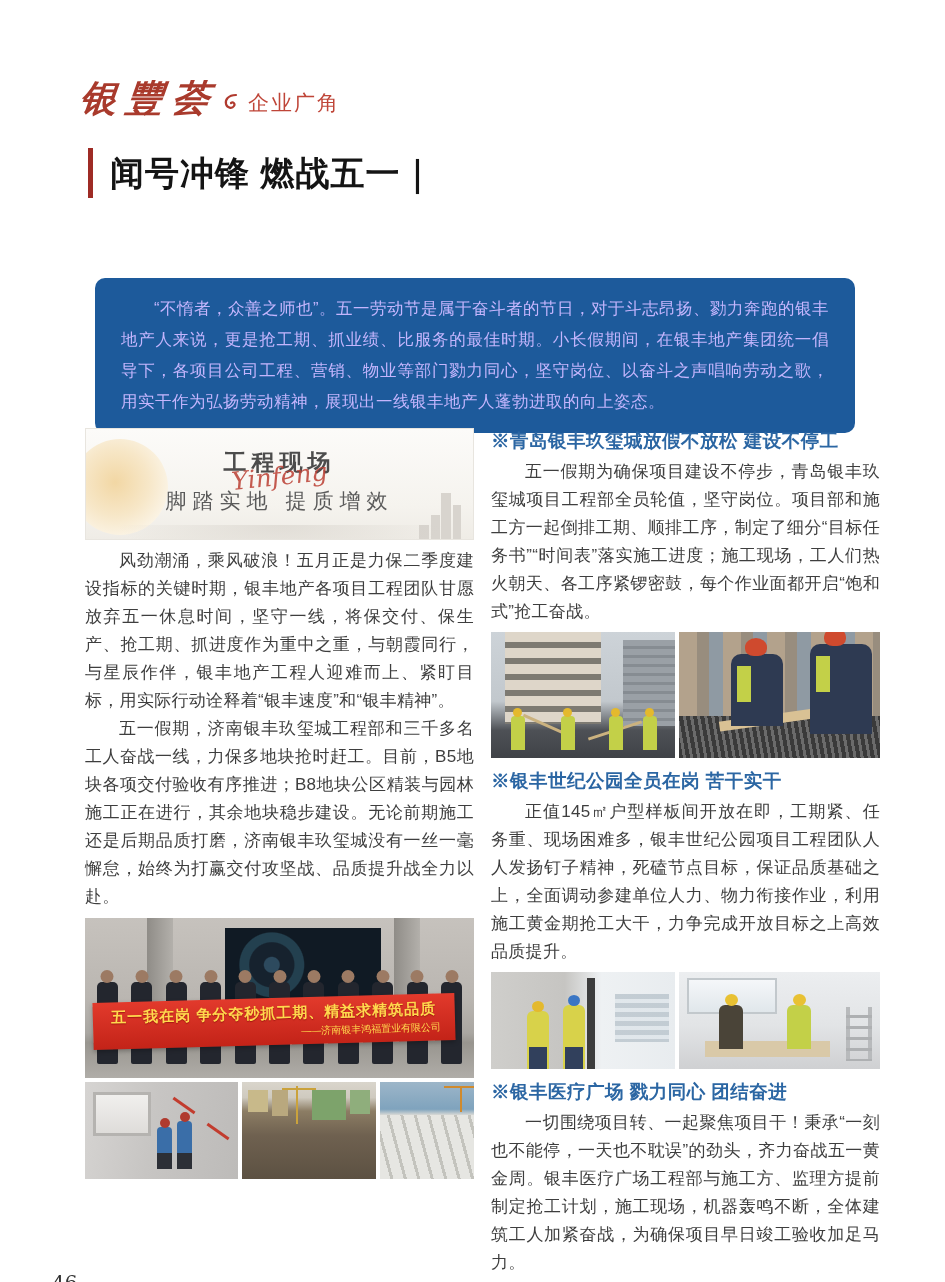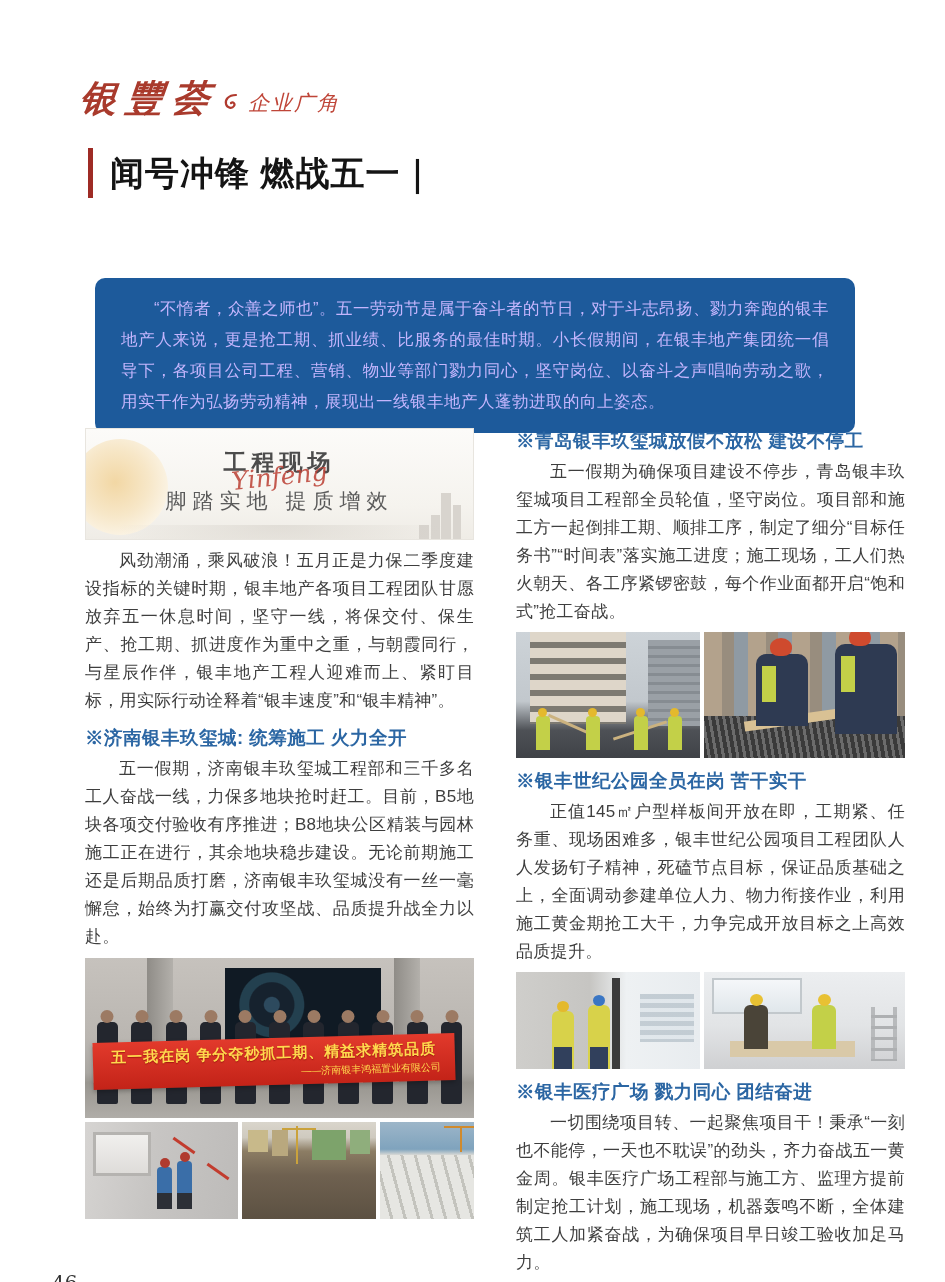--- a/index.html
+++ b/index.html
@@ -5,21 +5,21 @@
   * { margin:0; padding:0; box-sizing:border-box; }
   html,body { background:#ffffff; }
   body { width:945px; height:1282px; position:relative; overflow:hidden;
          font-family:"Liberation Sans", sans-serif; }
 
   
   .brand { position:absolute; top:74px; left:80px; display:flex; align-items:center; }
   .brand .calli { font-family:"DejaVu Serif", serif; font-style:italic; font-weight:bold;
                   font-size:37px; color:#a93a2c; letter-spacing:9px; transform:skewX(-6deg); }
   .brand .swirl { margin:10px 6px 0 2px; }
-  .brand .tag { font-size:21px; color:#bf4538; margin-top:8px; letter-spacing:2px;font-style:italic; }
+  .brand .tag { font-size:21px; color:#bf4538; margin-top:8px; letter-spacing:2px; }
 
   
   .title-block { position:absolute; top:148px; left:88px; border-left:5px solid #9e2b25;
                  padding-left:17px; }
   .title-block .t { font-size:34px; font-weight:bold; color:#141414; line-height:50px;
                     letter-spacing:1px; }
 
   
   .intro-box { position:absolute; top:278px; left:95px; width:760px; min-height:140px;
                background:#1d5a9b; border-radius:10px; padding:15px 26px 16px 26px; }
@@ -183,21 +183,20 @@
           <rect x="56" y="18" width="8" height="34"></rect>
           <rect x="34" y="28" width="9" height="24"></rect>
           <rect x="22" y="38" width="10" height="14"></rect>
         </g>
       </svg>
       <div class="wave"></div>
     </div>
 
     <p class="body">风劲潮涌，乘风破浪！五月正是力保二季度建设指标的关键时期，银丰地产各项目工程团队甘愿放弃五一休息时间，坚守一线，将保交付、保生产、抢工期、抓进度作为重中之重，与朝霞同行，与星辰作伴，银丰地产工程人迎难而上、紧盯目标，用实际行动诠释着“银丰速度”和“银丰精神”。</p>
 
-    <h3 class="sec">※济南银丰玖玺城: 统筹施工 火力全开</h3>
     <p class="body">五一假期，济南银丰玖玺城工程部和三千多名工人奋战一线，力保多地块抢时赶工。目前，B5地块各项交付验收有序推进；B8地块公区精装与园林施工正在进行，其余地块稳步建设。无论前期施工还是后期品质打磨，济南银丰玖玺城没有一丝一毫懈怠，始终为打赢交付攻坚战、品质提升战全力以赴。</p>
 
     <div class="photo group-photo">
       <div class="gate"></div>
       <div class="pillar" style="left:16%;"></div>
       <div class="pillar" style="right:14%;"></div>
       <div class="crowd">
         <i class="person"></i>
           <i class="person"></i>
           <i class="person"></i>
@@ -231,21 +230,21 @@
         <div class="bld" style="left:108px; width:20px; height:24px; background:#8fae7c;"></div>
         <div class="crane"></div>
       </div>
       <div class="photo ph-slab">
         <div class="planks"></div>
         <div class="cr"></div>
       </div>
     </div>
   </div>
 
-  <div class="col" style="width:389px;margin-left:25px;">
+  <div class="col" style="width:389px;">
 
     <h3 class="sec" style="margin-top:0;">※青岛银丰玖玺城放假不放松 建设不停工</h3>
     <p class="body">五一假期为确保项目建设不停步，青岛银丰玖玺城项目工程部全员轮值，坚守岗位。项目部和施工方一起倒排工期、顺排工序，制定了细分“目标任务书”“时间表”落实施工进度；施工现场，工人们热火朝天、各工序紧锣密鼓，每个作业面都开启“饱和式”抢工奋战。</p>
 
     <div class="prow" style="margin-top:6px;">
       <div class="photo ph-build">
         <div class="facade"></div>
         <div class="tower"></div>
         <div class="pole" style="left:30px; bottom:30px;"></div>
         <div class="pole" style="left:96px; bottom:26px; transform:rotate(-18deg);"></div>

